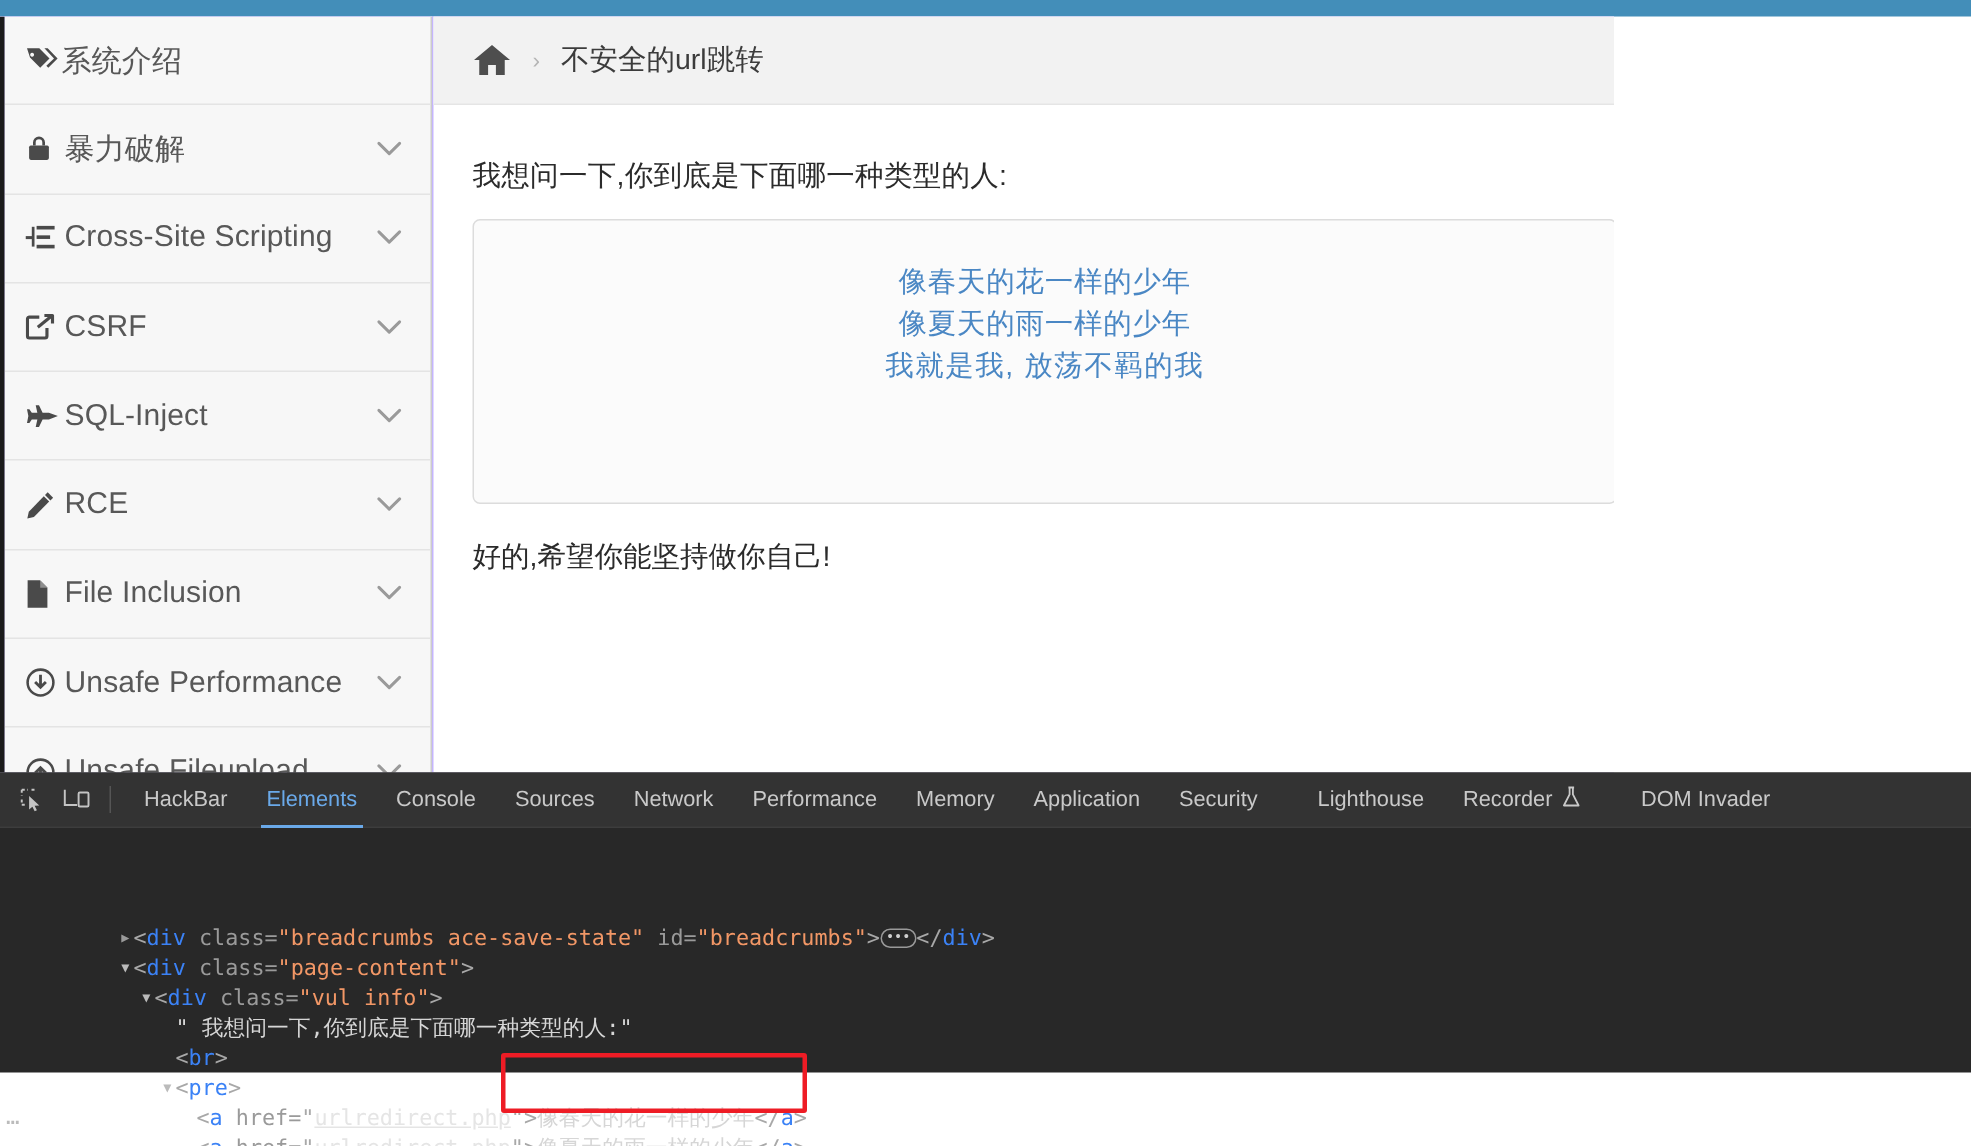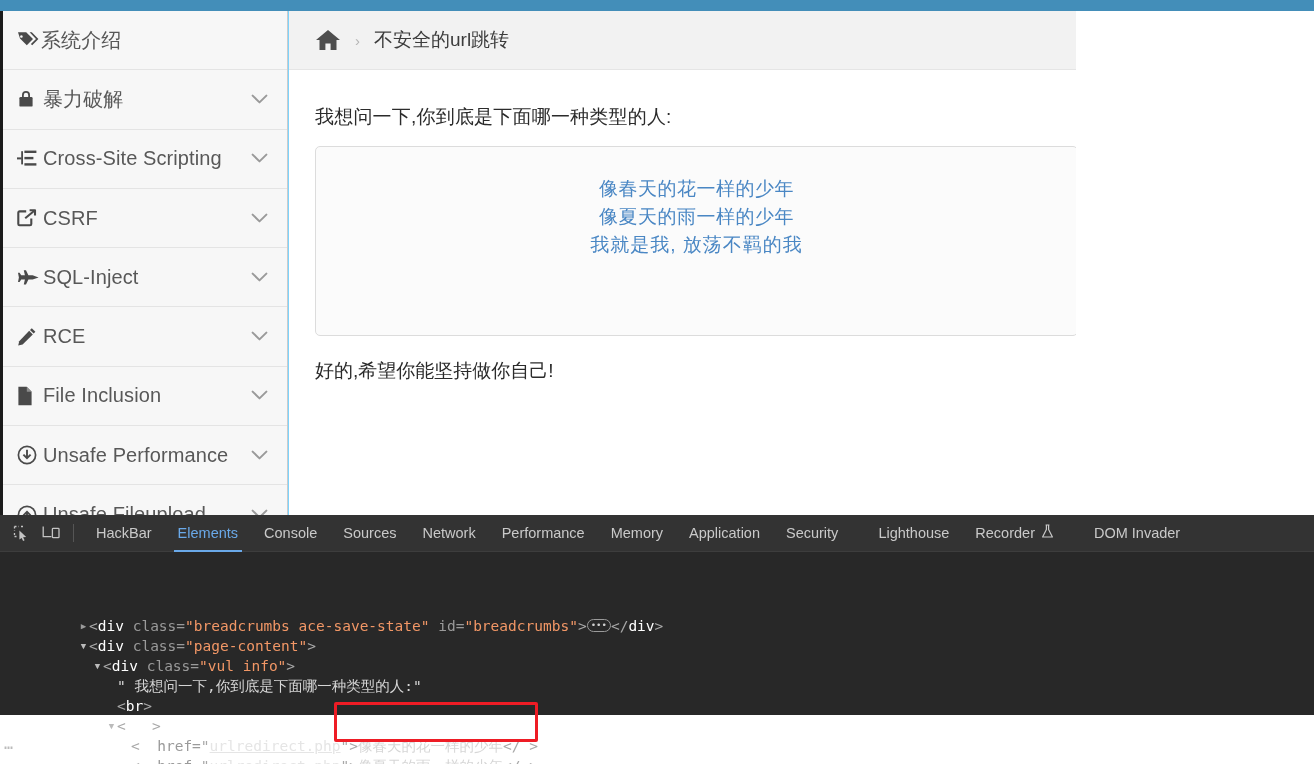--- a/index.html
+++ b/index.html
@@ -15,21 +15,21 @@
   .topbar {
     position: absolute; top: 0; left: 0;
     width: 1314px; height: 11px;
     background: #438eb9;
   }
 
   
   .page {
     position: absolute; top: 11px; left: 0;
     width: 1076px; height: 504px;
-    background: #7dd3fc;
+    background: #c4b5fd;
     overflow: hidden;
   }
 
   
   .left-edge {
     position: absolute; left: 0; top: 0; width: 3px; height: 504px;
     background: #1b1b1b; z-index: 5;
   }
 
   
@@ -158,21 +158,21 @@
     line-height: 20px;
     color: #d6d6d6;
     white-space: pre;
   }
   .dt-line { height: 20px; display: flex; align-items: center; }
   .tri {
     display: inline-block; width: 11px;
     color: #bbbbbb; font-size: 9px; text-align: center;
   }
   .tri.closed { color: #9a9a9a; }
-  .tag   { color: #ffffff; }
+  .tag   { color: #3b82f6; }
   .attr  { color: #9a9a9a; }
   .val   { color: #f29766; }
   .txt   { color: #d6d6d6; }
   .punct { color: #a8a8a8; }
   .href-val { color: #e5e5e5; text-decoration: underline; }
   .badge-dots {
     display: inline-block;
     border: 1px solid #9a9a9a; border-radius: 7px;
     color: #cfcfcf; font-size: 9px;
     padding: 0 3px; line-height: 11px;

